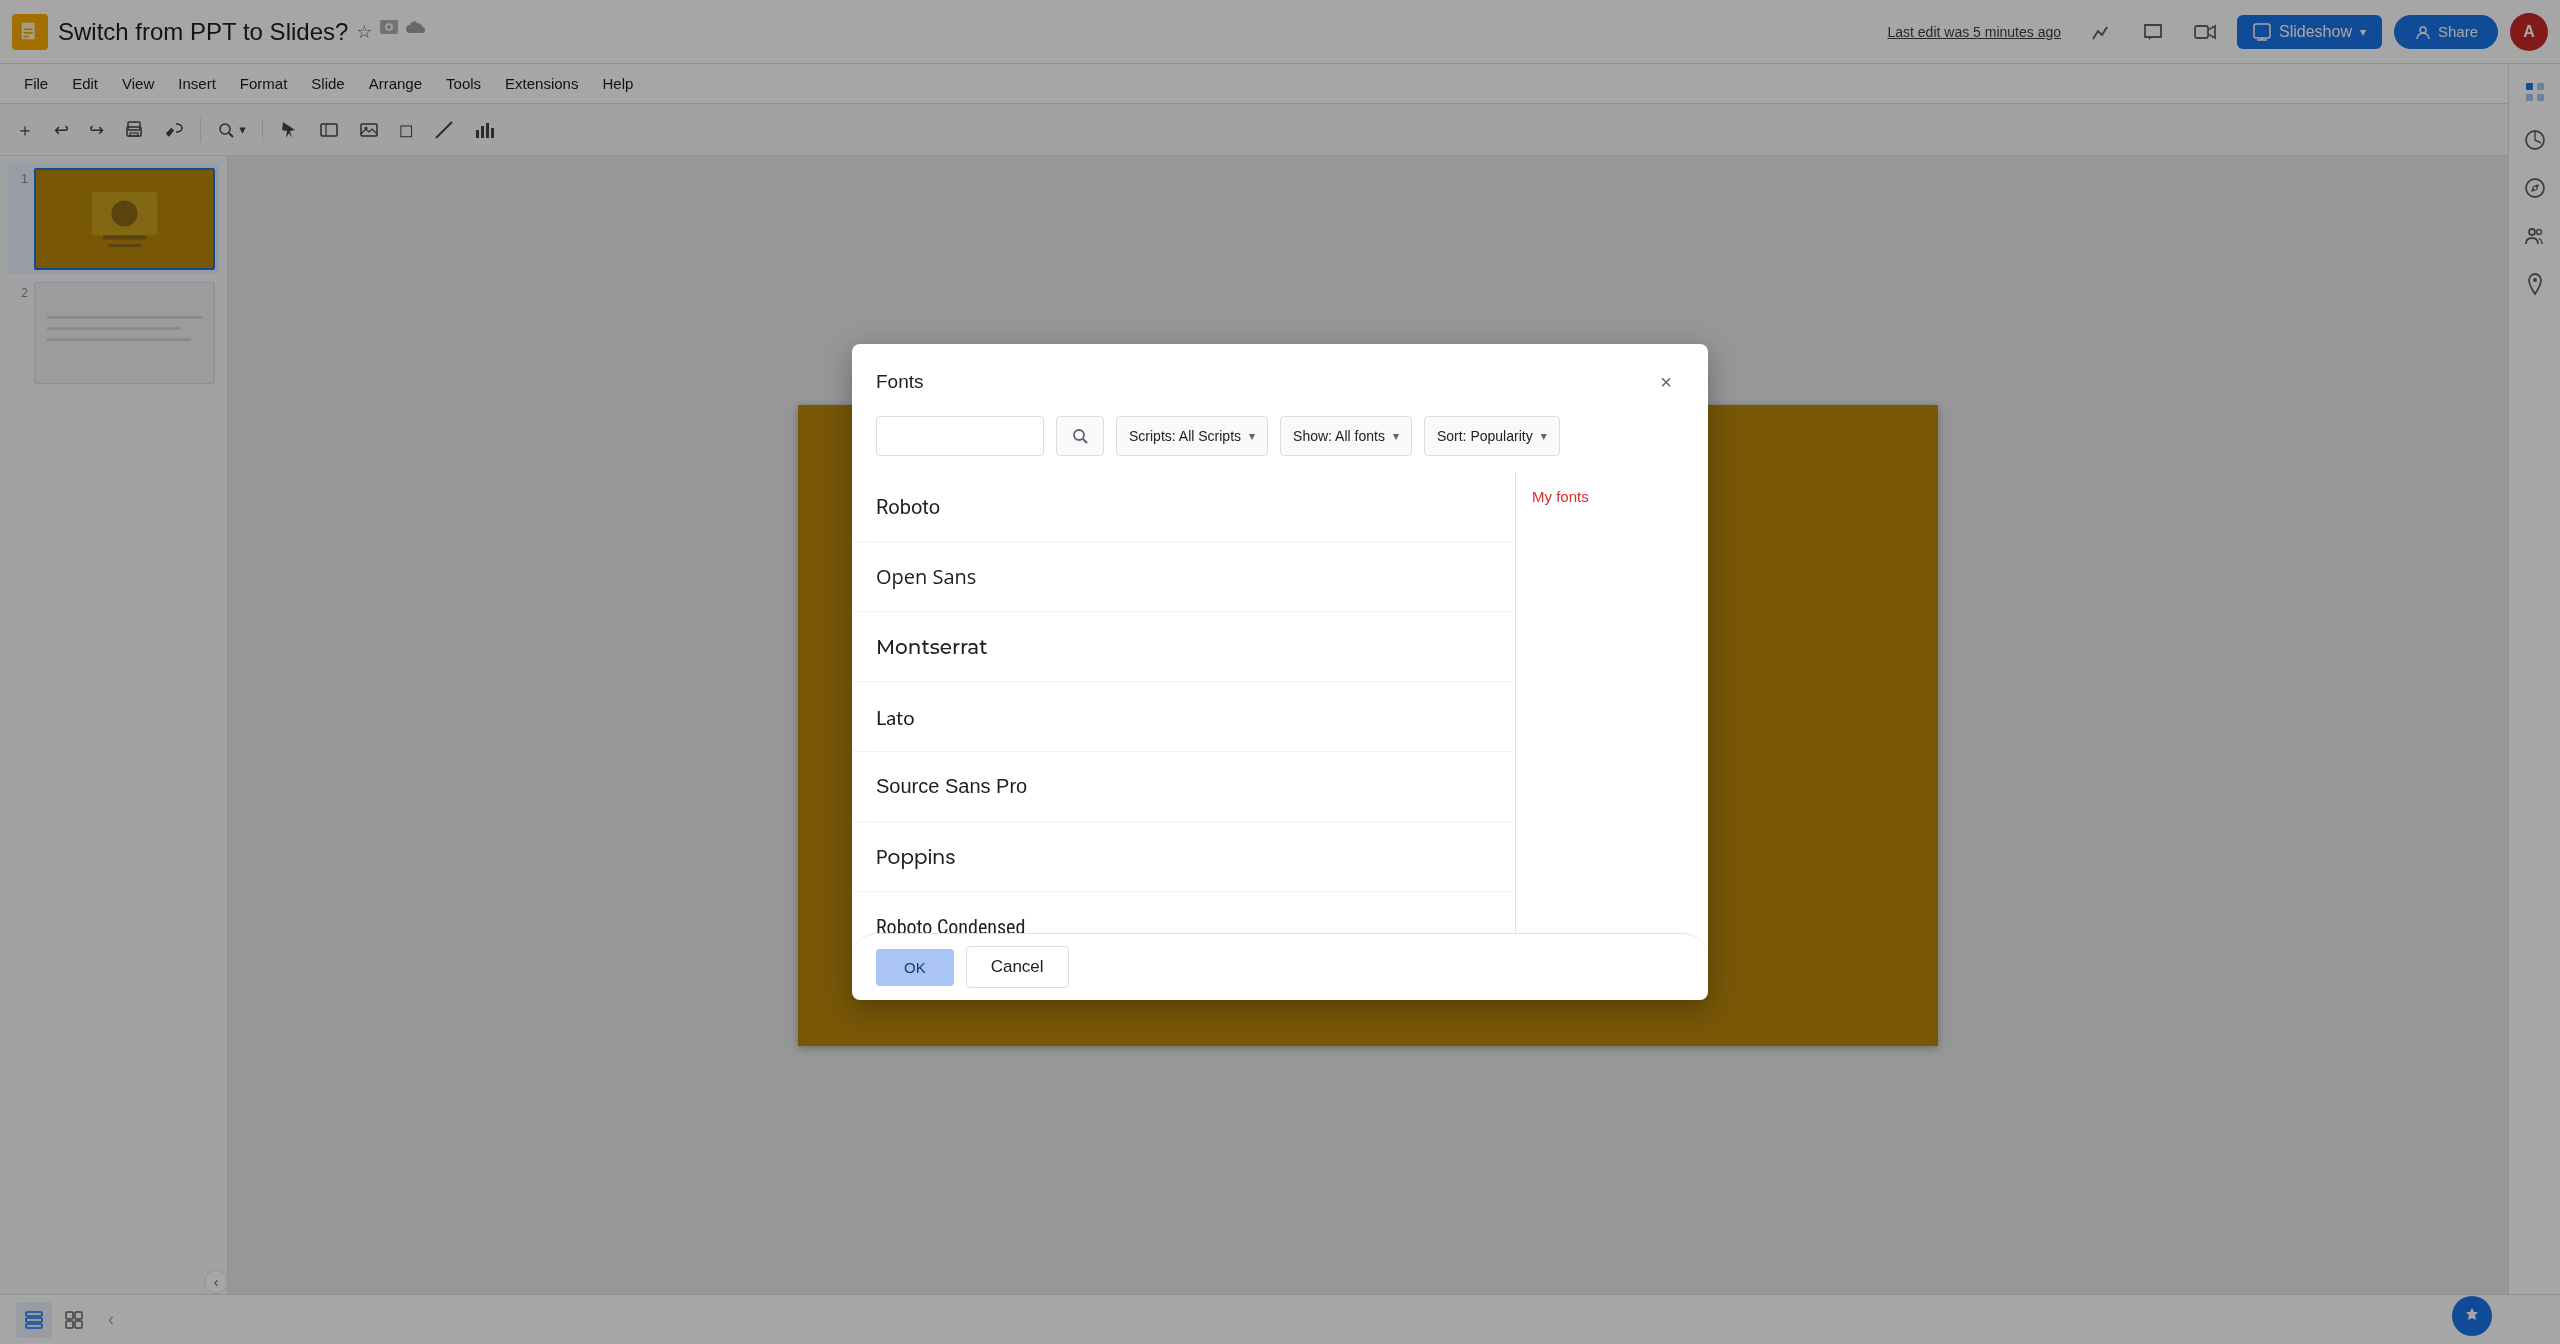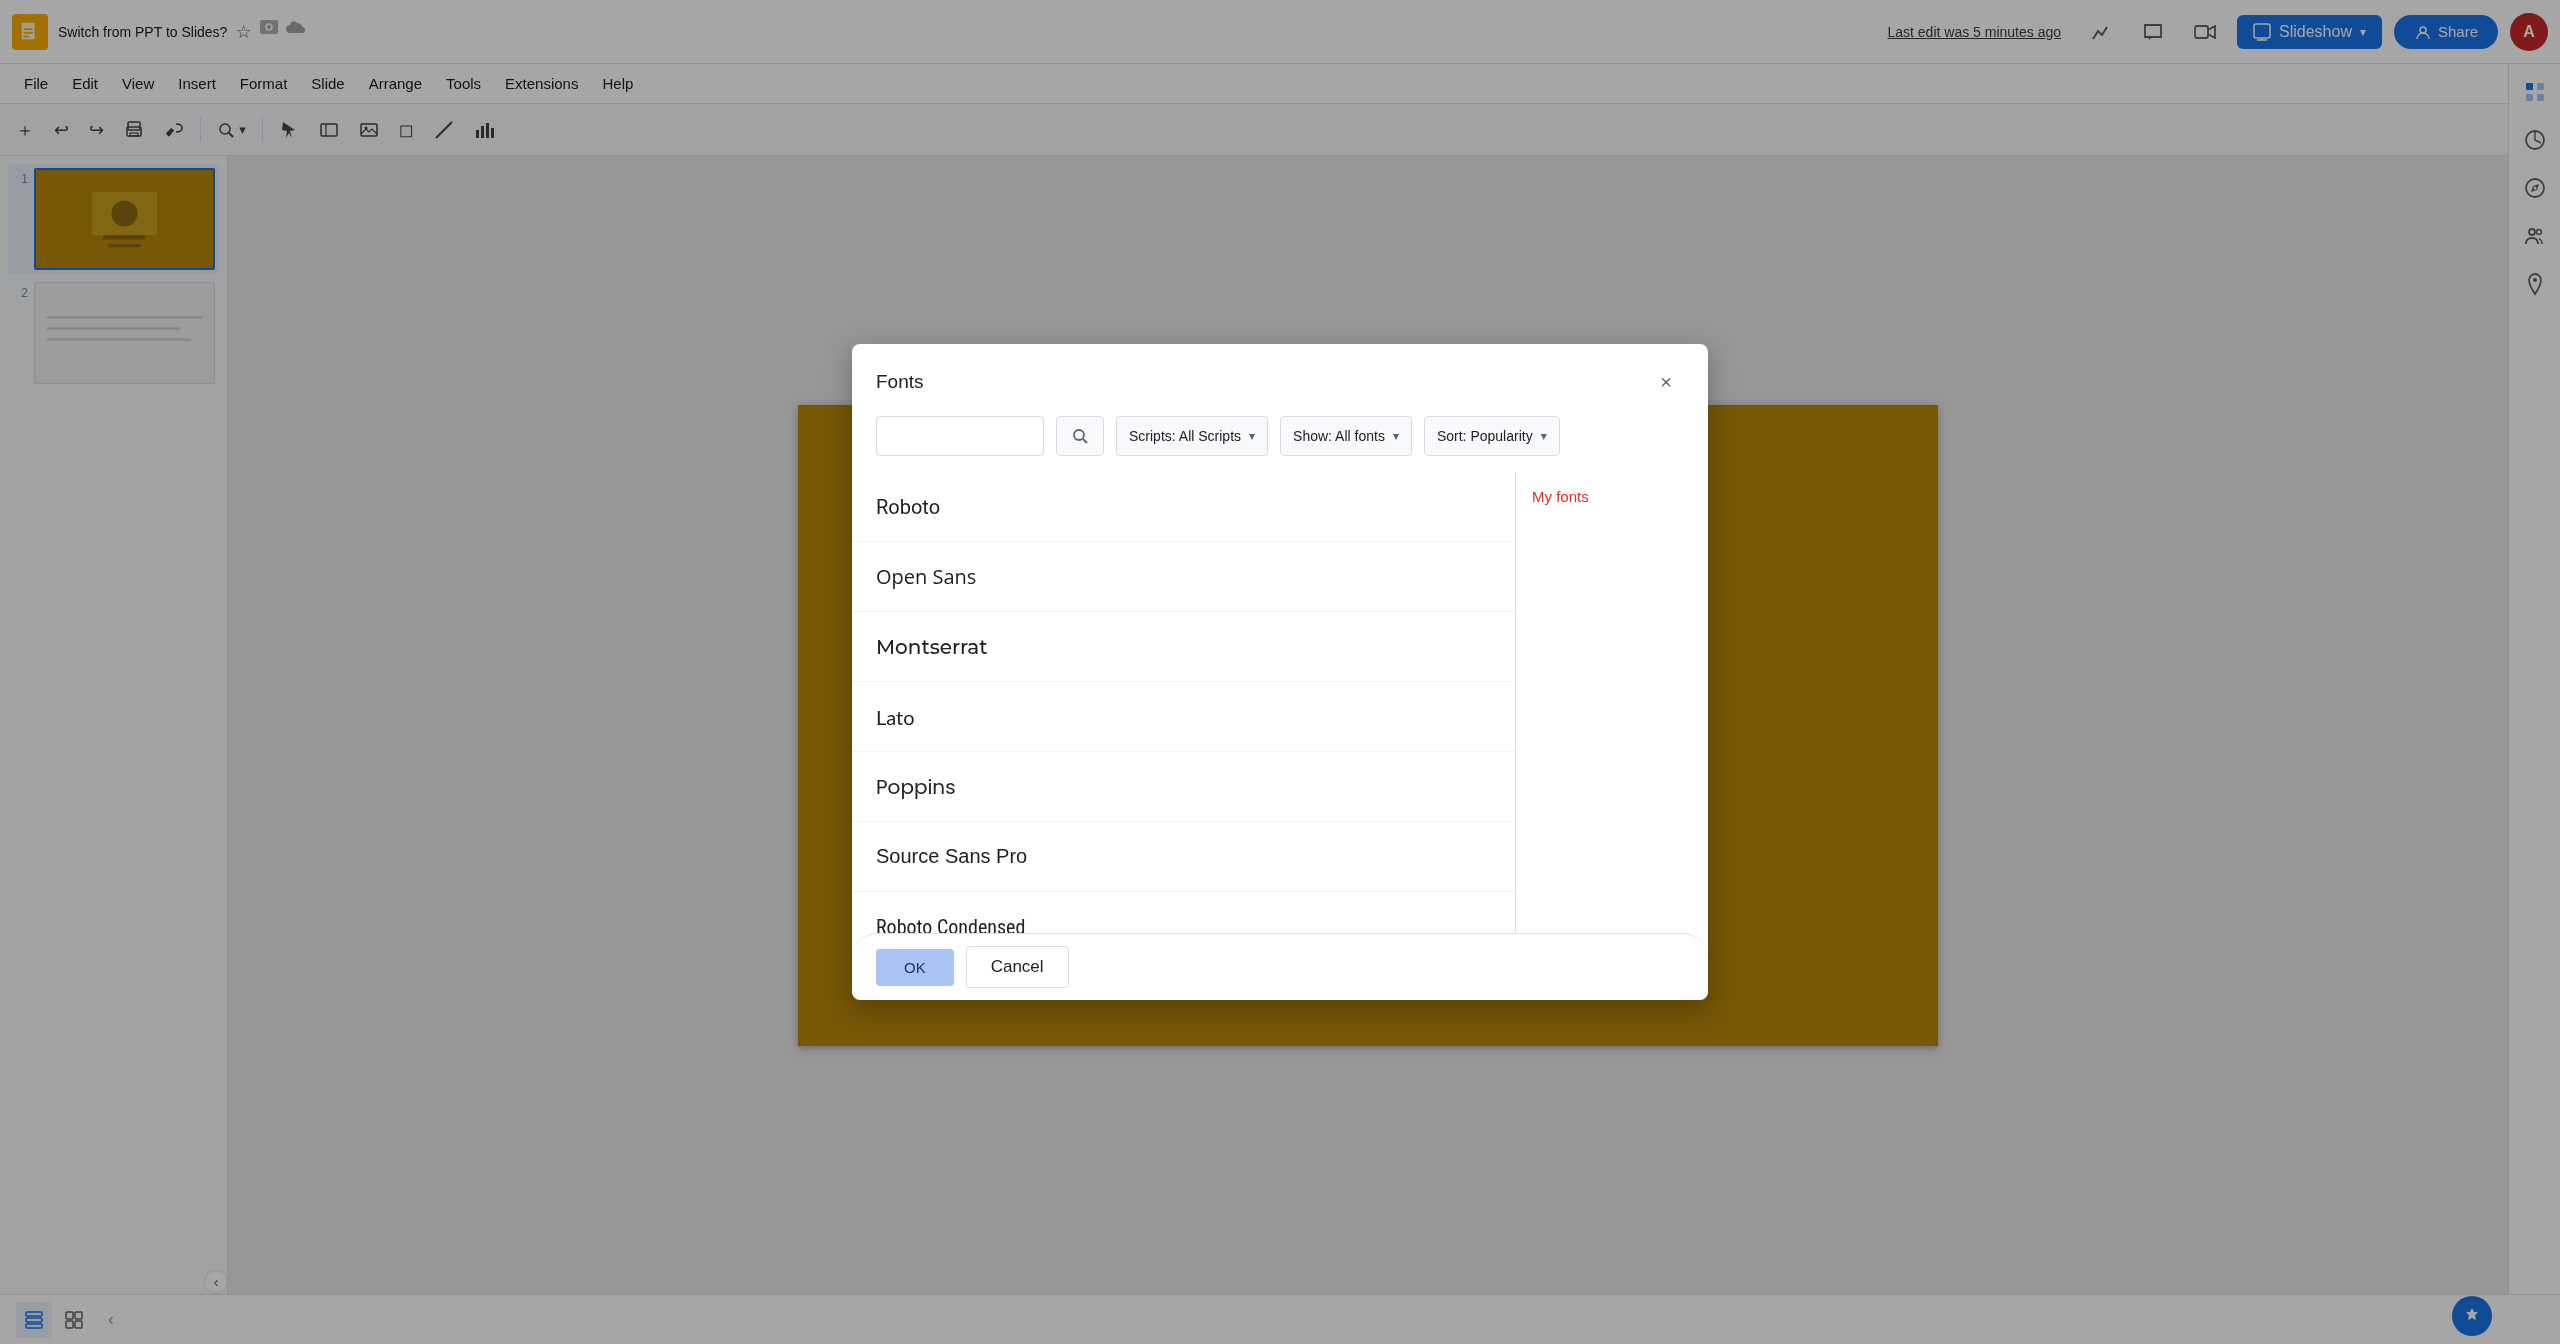--- a/index.html
+++ b/index.html
@@ -27,21 +27,21 @@
     .app-logo {
       width: 36px; height: 36px;
       background: #F9AB00;
       border-radius: 4px;
       display: flex; align-items: center; justify-content: center;
       margin-right: 10px;
       flex-shrink: 0;
     }
     .app-logo svg { width: 22px; height: 22px; }
     .doc-title {
-      font-size: 14px;
+      font-size: 24px;
       color: #202124;
       font-weight: 400;
       margin-right: 8px;
     }
     .title-icons {
       display: flex; align-items: center; gap: 8px;
       margin-right: auto;
     }
     .title-icon {
       color: #5f6368;
@@ -774,25 +774,25 @@
         </div>
         <div class="font-item font-opensans">
           <span class="font-name">Open Sans</span>
         </div>
         <div class="font-item font-montserrat">
           <span class="font-name">Montserrat</span>
         </div>
         <div class="font-item font-lato">
           <span class="font-name">Lato</span>
         </div>
+        <div class="font-item font-sourcesans">
+          <span class="font-name">Source Sans Pro</span>
+        </div>
         <div class="font-item font-poppins">
           <span class="font-name">Poppins</span>
-        </div>
-        <div class="font-item font-sourcesans">
-          <span class="font-name">Source Sans Pro</span>
         </div>
         <div class="font-item font-robotocond">
           <span class="font-name">Roboto Condensed</span>
         </div>
 
       </div>
 
       <div class="my-fonts-panel">
         <span class="my-fonts-title">My fonts</span>
       </div>

